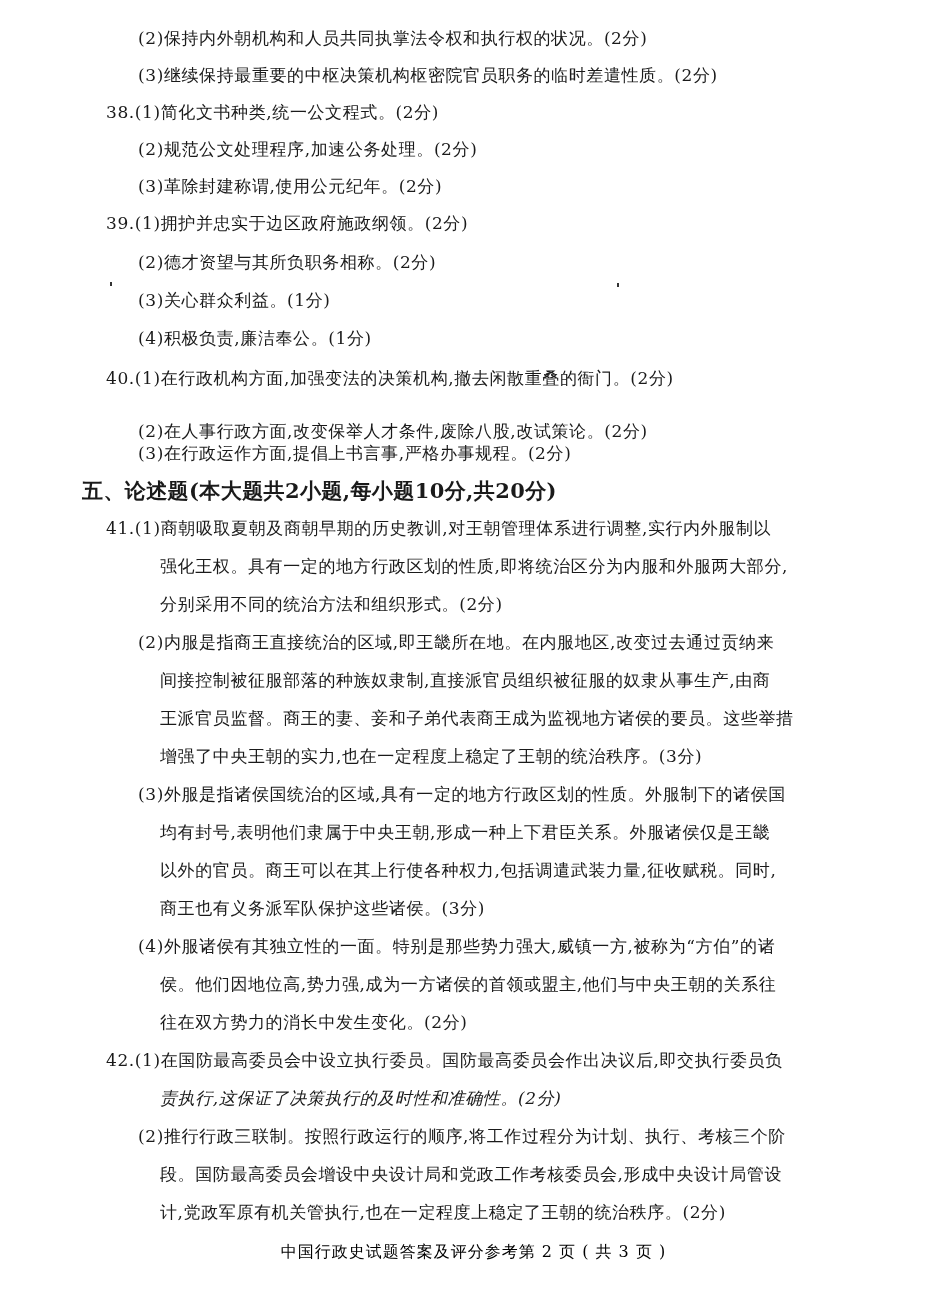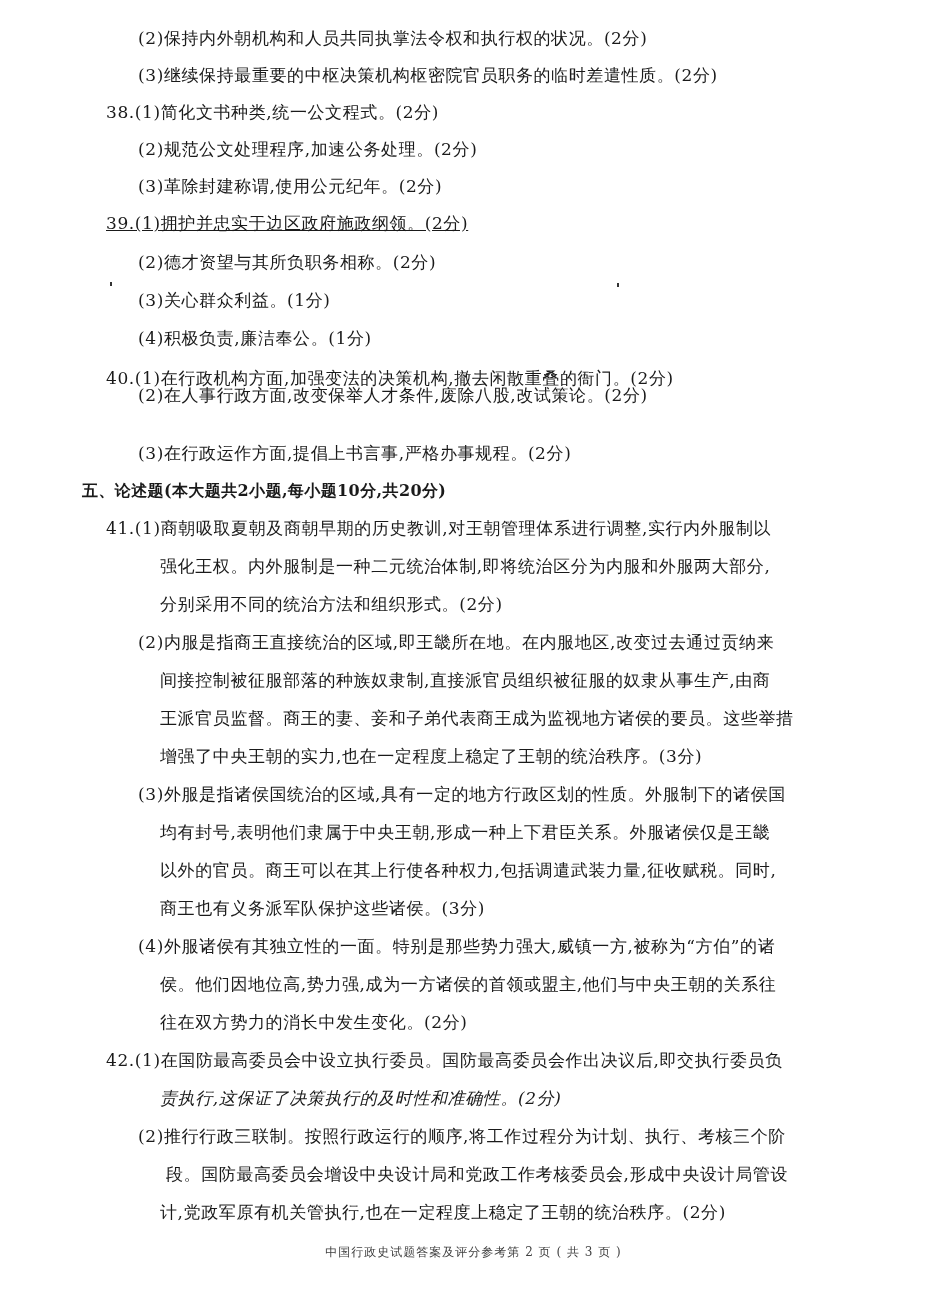--- a/index.html
+++ b/index.html
@@ -23,82 +23,82 @@
     }
     .line {
       position: absolute;
       white-space: nowrap;
       font-size: 17px;
       line-height: 22px;
       letter-spacing: 0.6px;
     }
     .section-title {
       font-weight: bold;
-      font-size: 16px;
+      font-size: 21px;
       letter-spacing: 0.4px;
       text-align: center;
     }
     .footer {
       position: absolute;
       left: 0;
       width: 947px;
       text-align: center;
       top: 1241px;
-      font-size: 12px;
+      font-size: 16px;
       line-height: 22px;
       letter-spacing: 1px;
-      color: #404040;
+      color: #000000;
     }
     .speck {
       position: absolute;
       width: 2px;
       height: 4px;
       background: #333;
     }
   </style>
 </head>
 <body>
 
 <div class="page">
 
   <div class="line" style="left:138px;top:27px;">(2)保持内外朝机构和人员共同执掌法令权和执行权的状况。(2分)</div>
   <div class="line" style="left:138px;top:64px;">(3)继续保持最重要的中枢决策机构枢密院官员职务的临时差遣性质。(2分)</div>
 
   <div class="line" style="left:106px;top:101px;">38.(1)简化文书种类,统一公文程式。(2分)</div>
   <div class="line" style="left:138px;top:138px;">(2)规范公文处理程序,加速公务处理。(2分)</div>
   <div class="line" style="left:138px;top:175px;">(3)革除封建称谓,使用公元纪年。(2分)</div>
 
-  <div class="line" style="left:106px;top:212px;text-decoration:underline;">39.(1)拥护并忠实于边区政府施政纲领。(2分)</div>
+  <div class="line" style="left:106px;top:212px;">39.(1)拥护并忠实于边区政府施政纲领。(2分)</div>
   <div class="line" style="left:138px;top:251px;">(2)德才资望与其所负职务相称。(2分)</div>
   <div class="speck" style="left:110px;top:282px;"></div>
   <div class="speck" style="left:617px;top:283px;"></div>
   <div class="line" style="left:138px;top:289px;">(3)关心群众利益。(1分)</div>
   <div class="line" style="left:138px;top:327px;">(4)积极负责,廉洁奉公。(1分)</div>
 
   <div class="line" style="left:106px;top:367px;">40.(1)在行政机构方面,加强变法的决策机构,撤去闲散重叠的衙门。(2分)</div>
-  <div class="line" style="left:138px;top:384px;">(2)在人事行政方面,改变保举人才条件,废除八股,改试策论。(2分)</div>
+  <div class="line" style="left:138px;top:420px;">(2)在人事行政方面,改变保举人才条件,废除八股,改试策论。(2分)</div>
   <div class="line" style="left:138px;top:442px;">(3)在行政运作方面,提倡上书言事,严格办事规程。(2分)</div>
 
   <div class="line section-title" style="left:82px;top:480px;">五、论述题(本大题共2小题,每小题10分,共20分)</div>
 
   <div class="line" style="left:106px;top:517px;">41.(1)商朝吸取夏朝及商朝早期的历史教训,对王朝管理体系进行调整,实行内外服制以</div>
-  <div class="line" style="left:160px;top:555px;">强化王权。内外服制是一种二元统治体制,即将统治区分为内服和外服两大部分,</div>
+  <div class="line" style="left:160px;top:555px;">强化王权。具有一定的地方行政区划的性质,即将统治区分为内服和外服两大部分,</div>
   <div class="line" style="left:160px;top:593px;">分别采用不同的统治方法和组织形式。(2分)</div>
   <div class="line" style="left:138px;top:631px;">(2)内服是指商王直接统治的区域,即王畿所在地。在内服地区,改变过去通过贡纳来</div>
   <div class="line" style="left:160px;top:707px;">王派官员监督。商王的妻、妾和子弟代表商王成为监视地方诸侯的要员。这些举措</div>
   <div class="line" style="left:160px;top:669px;">间接控制被征服部落的种族奴隶制,直接派官员组织被征服的奴隶从事生产,由商</div>
   <div class="line" style="left:160px;top:745px;">增强了中央王朝的实力,也在一定程度上稳定了王朝的统治秩序。(3分)</div>
   <div class="line" style="left:138px;top:783px;">(3)外服是指诸侯国统治的区域,具有一定的地方行政区划的性质。外服制下的诸侯国</div>
   <div class="line" style="left:160px;top:821px;">均有封号,表明他们隶属于中央王朝,形成一种上下君臣关系。外服诸侯仅是王畿</div>
   <div class="line" style="left:160px;top:859px;text-align:center;">以外的官员。商王可以在其上行使各种权力,包括调遣武装力量,征收赋税。同时,</div>
   <div class="line" style="left:160px;top:897px;">商王也有义务派军队保护这些诸侯。(3分)</div>
   <div class="line" style="left:138px;top:935px;">(4)外服诸侯有其独立性的一面。特别是那些势力强大,威镇一方,被称为“方伯”的诸</div>
   <div class="line" style="left:160px;top:973px;">侯。他们因地位高,势力强,成为一方诸侯的首领或盟主,他们与中央王朝的关系往</div>
   <div class="line" style="left:160px;top:1011px;">往在双方势力的消长中发生变化。(2分)</div>
 
   <div class="line" style="left:106px;top:1049px;">42.(1)在国防最高委员会中设立执行委员。国防最高委员会作出决议后,即交执行委员负</div>
   <div class="line" style="left:160px;top:1087px;font-style:italic;">责执行,这保证了决策执行的及时性和准确性。(2分)</div>
   <div class="line" style="left:138px;top:1125px;">(2)推行行政三联制。按照行政运行的顺序,将工作过程分为计划、执行、考核三个阶</div>
-  <div class="line" style="left:160px;top:1163px;margin-left:6px;">段。国防最高委员会增设中央设计局和党政工作考核委员会,形成中央设计局管设</div>
+  <div class="line" style="left:160px;top:1163px;">段。国防最高委员会增设中央设计局和党政工作考核委员会,形成中央设计局管设</div>
   <div class="line" style="left:160px;top:1201px;">计,党政军原有机关管执行,也在一定程度上稳定了王朝的统治秩序。(2分)</div>
 
   <div class="footer">中国行政史试题答案及评分参考第 2 页 ( 共 3 页 )</div>
 </div>
 
 </body></html>

